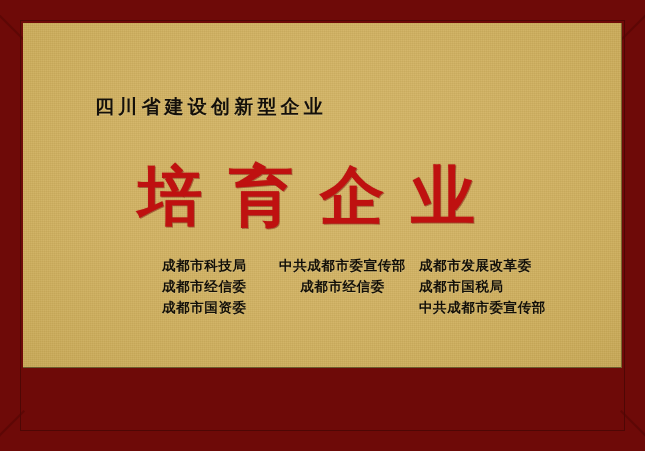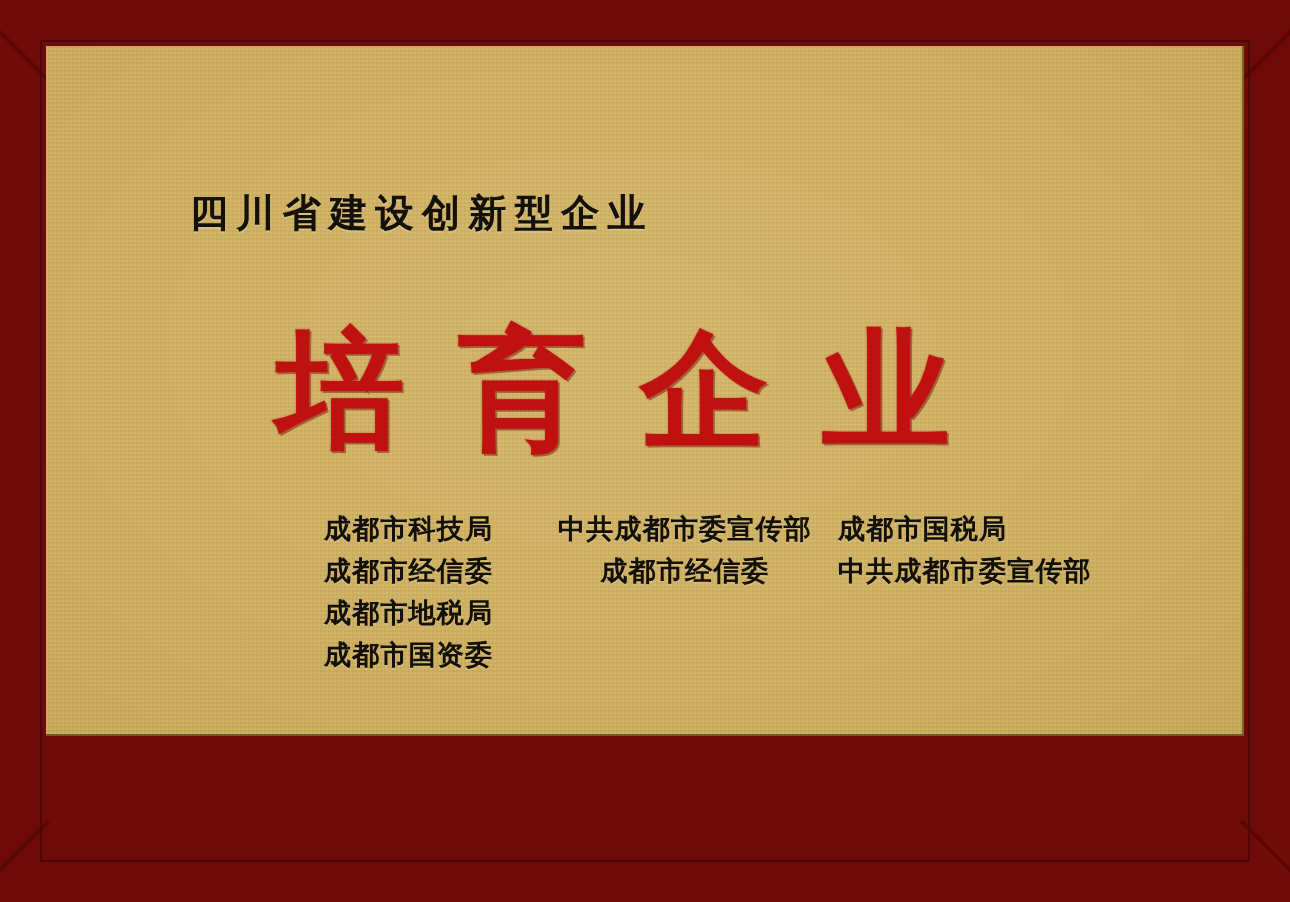--- a/index.html
+++ b/index.html
@@ -164,30 +164,30 @@
 
       <div id="subtitle">四川省建设创新型企业</div>
 
       <div id="main-title">培育企业</div>
 
       <div id="orgs">
 
         <div class="org-col col-1">
           <div class="org-item">成都市科技局</div>
           <div class="org-item">成都市经信委</div>
-          <div class="org-item">成都市地税局</div>
           <div class="org-item">成都市国资委</div>
         </div>
 
         <div class="org-col col-2">
           <div class="org-item">中共成都市委宣传部</div>
           <div class="org-item">成都市经信委</div>
         </div>
 
         <div class="org-col col-3">
+          <div class="org-item">成都市发展改革委</div>
           <div class="org-item">成都市国税局</div>
           <div class="org-item">中共成都市委宣传部</div>
         </div>
 
       </div>
 
     </div>
   </div>
 </div>
 

